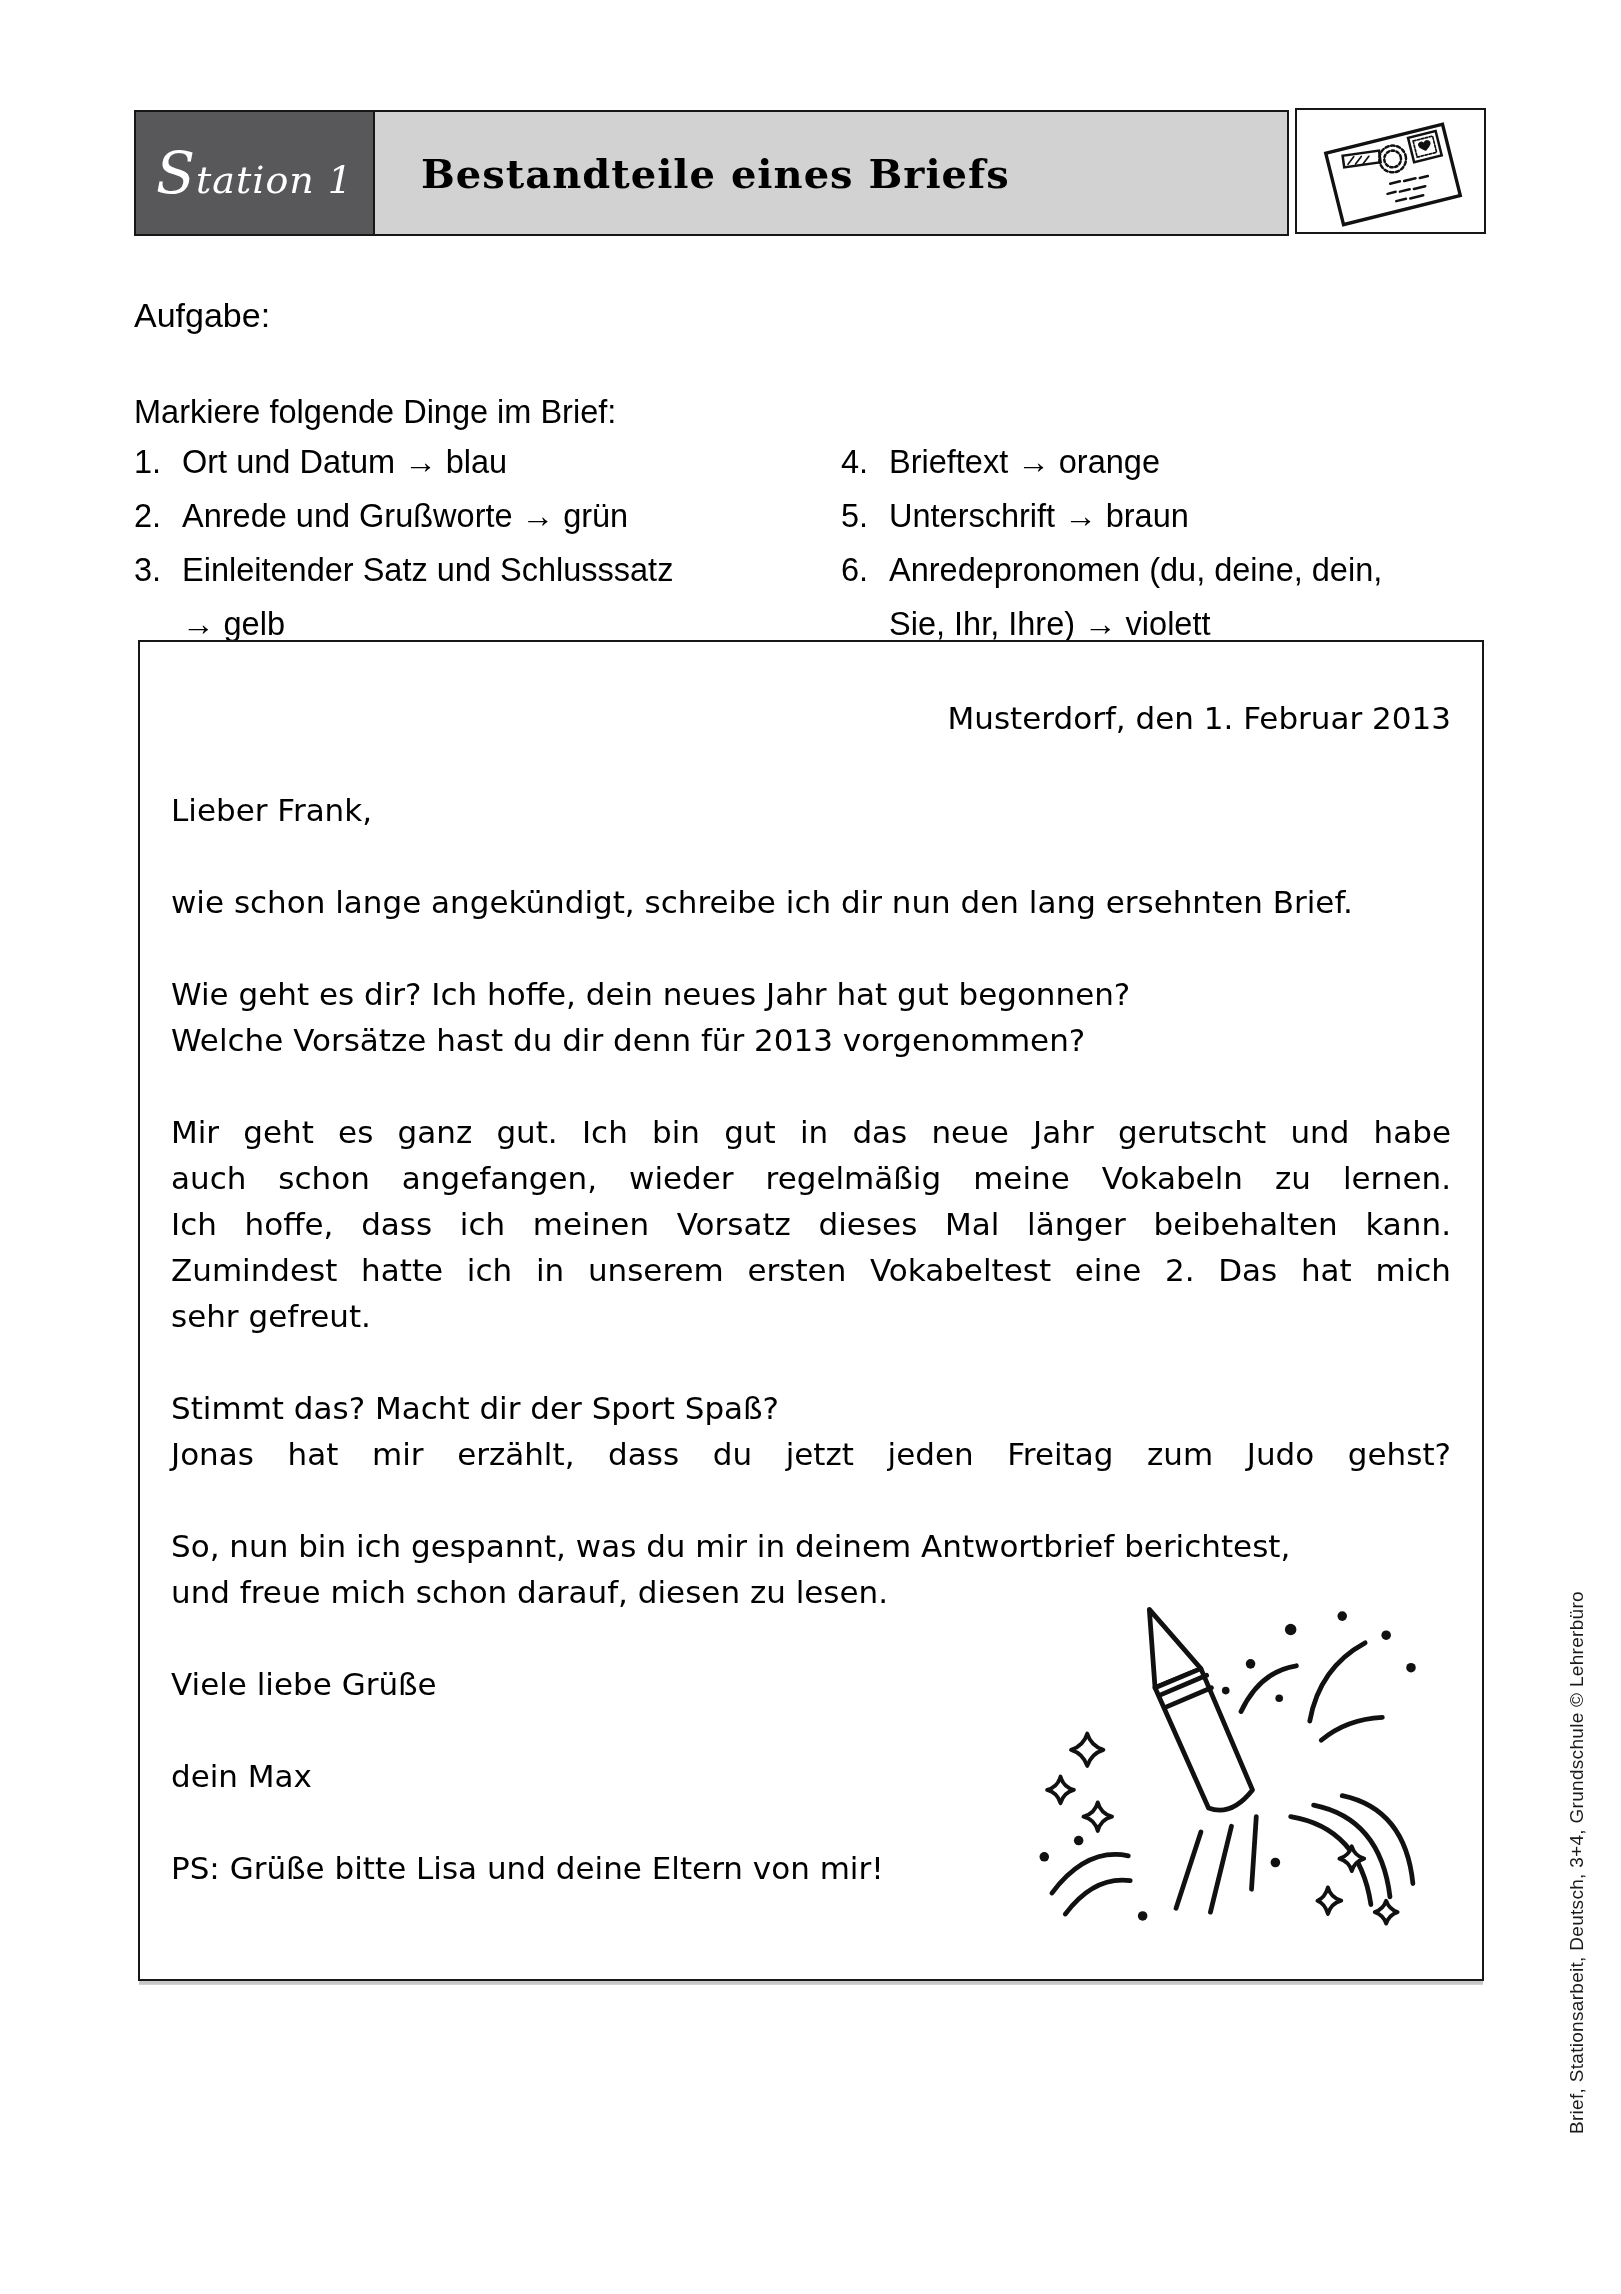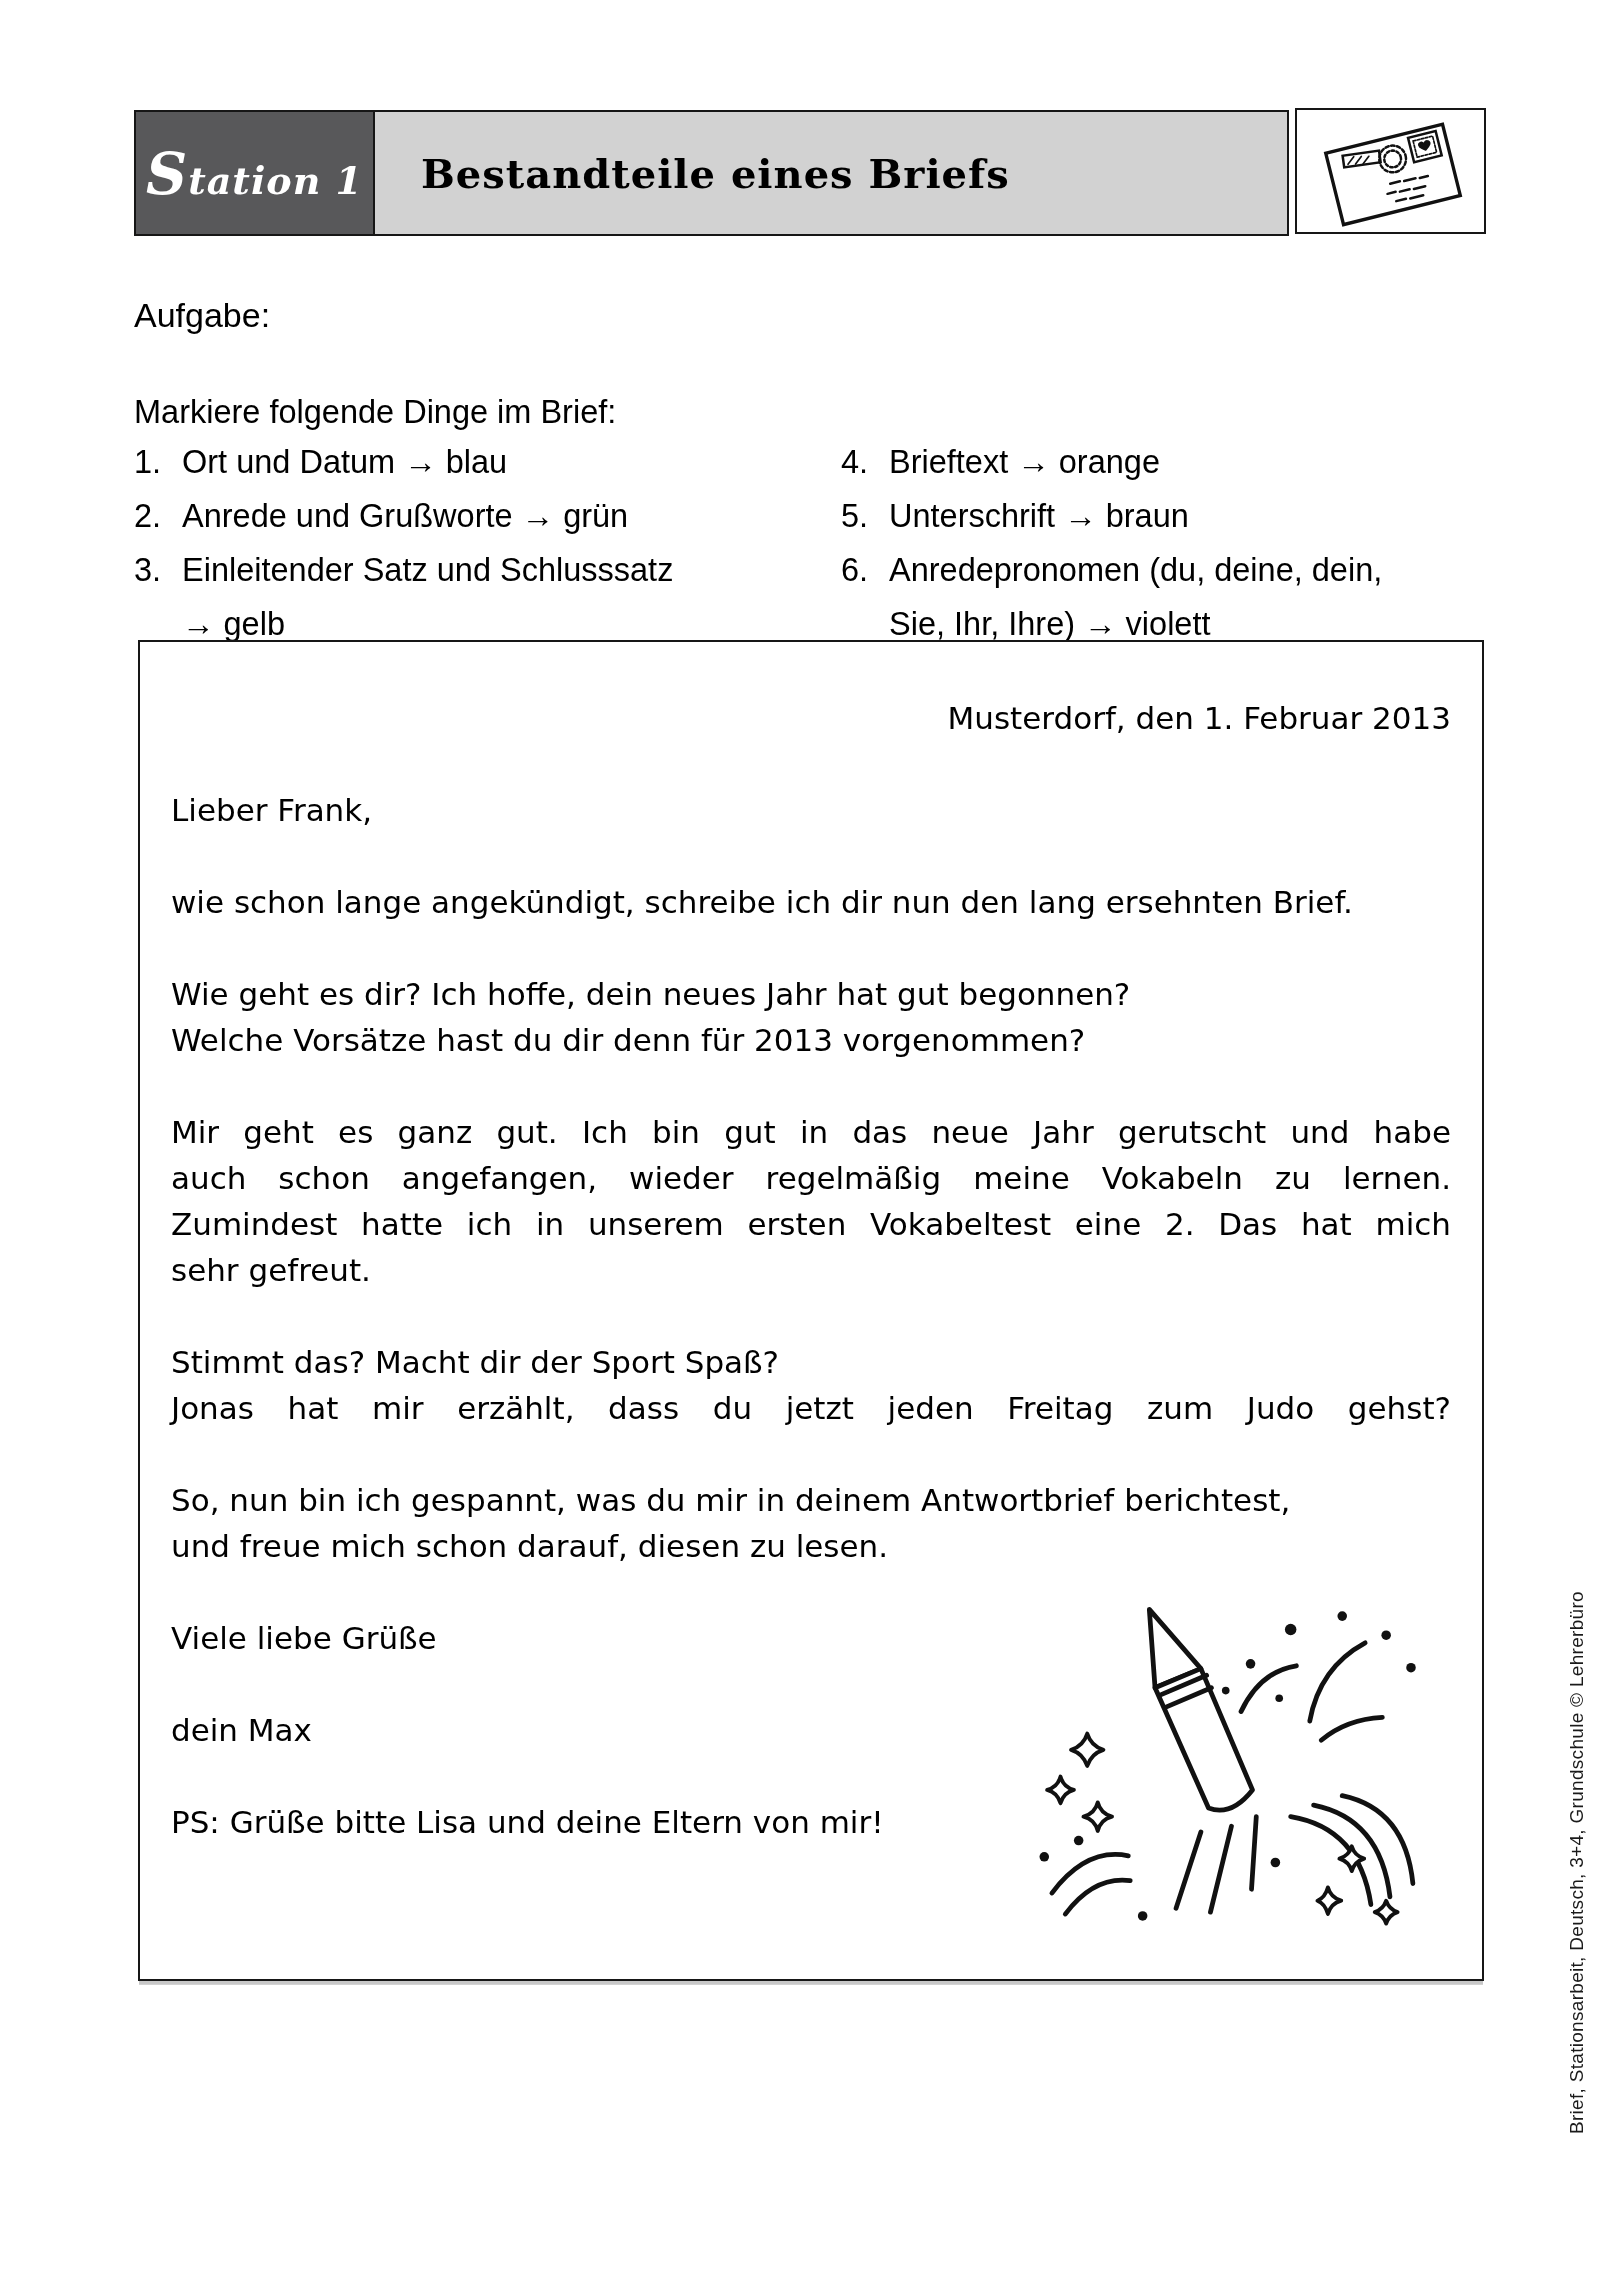--- a/index.html
+++ b/index.html
@@ -12,21 +12,21 @@
   .header-bar {
     position:absolute; left:134px; top:110px; width:1155px; height:126px;
     display:flex; box-sizing:border-box; border:2.9px solid #161616; background:#d2d2d2;
   }
   .station-box {
     width:239px; box-sizing:border-box; background:#58585a; border-right:2.9px solid #161616;
     display:flex; align-items:center; justify-content:center;
   }
   .station-label {
     display:block; color:#fff; font-family:"DejaVu Serif", serif;
-    font-weight:bold; font-style:italic; font-size:38px; letter-spacing:1px;
+    font-weight:normal; font-style:italic; font-size:38px; letter-spacing:1px;
   }
   .station-label::first-letter { font-size:1.5em; }
   .header-title {
     flex:1; display:flex; align-items:center; padding-left:46px;
     font-family:"DejaVu Serif", serif; font-weight:bold; font-size:40px; letter-spacing:1px;
   }
   .envelope-box {
     position:absolute; left:1295px; top:108px; width:191px; height:126px;
     box-sizing:border-box; border:2.9px solid #161616; background:#fff;
     display:flex; align-items:center; justify-content:center;
@@ -142,20 +142,21 @@
     <div class="gap"></div>
     <div class="letter-line">Lieber Frank,</div>
     <div class="gap"></div>
     <div class="letter-line">wie schon lange angekündigt, schreibe ich dir nun den lang ersehnten Brief.</div>
     <div class="gap"></div>
     <div class="letter-line">Wie geht es dir? Ich hoffe, dein neues Jahr hat gut begonnen?</div>
     <div class="letter-line">Welche Vorsätze hast du dir denn für 2013 vorgenommen?</div>
     <div class="gap"></div>
     <div class="letter-line j">Mir geht es ganz gut. Ich bin gut in das neue Jahr gerutscht und habe</div>
     <div class="letter-line j">auch schon angefangen, wieder regelmäßig meine Vokabeln zu lernen.</div>
+    <div class="letter-line j">Ich hoffe, dass ich meinen Vorsatz dieses Mal länger beibehalten kann.</div>
     <div class="letter-line j">Zumindest hatte ich in unserem ersten Vokabeltest eine 2. Das hat mich</div>
     <div class="letter-line">sehr gefreut.</div>
     <div class="gap"></div>
     <div class="letter-line">Stimmt das? Macht dir der Sport Spaß?</div>
     <div class="letter-line j">Jonas hat mir erzählt, dass du jetzt jeden Freitag zum Judo gehst?</div>
     <div class="gap"></div>
     <div class="letter-line">So, nun bin ich gespannt, was du mir in deinem Antwortbrief berichtest,</div>
     <div class="letter-line">und freue mich schon darauf, diesen zu lesen.</div>
     <div class="gap"></div>
     <div class="letter-line">Viele liebe Grüße</div>

